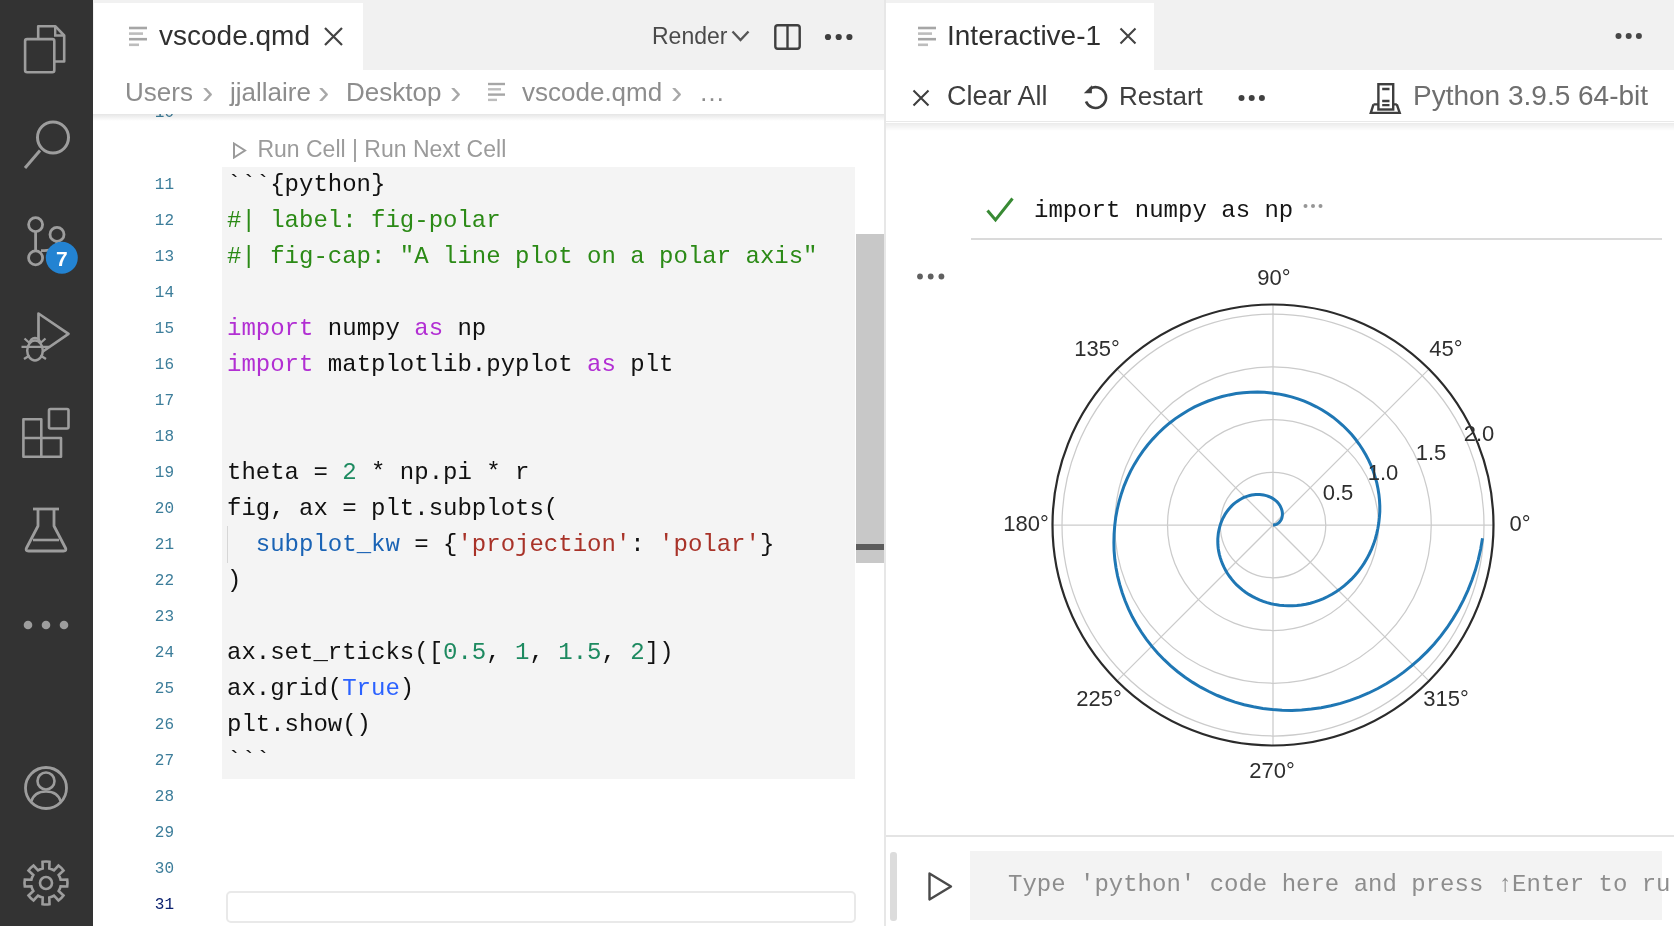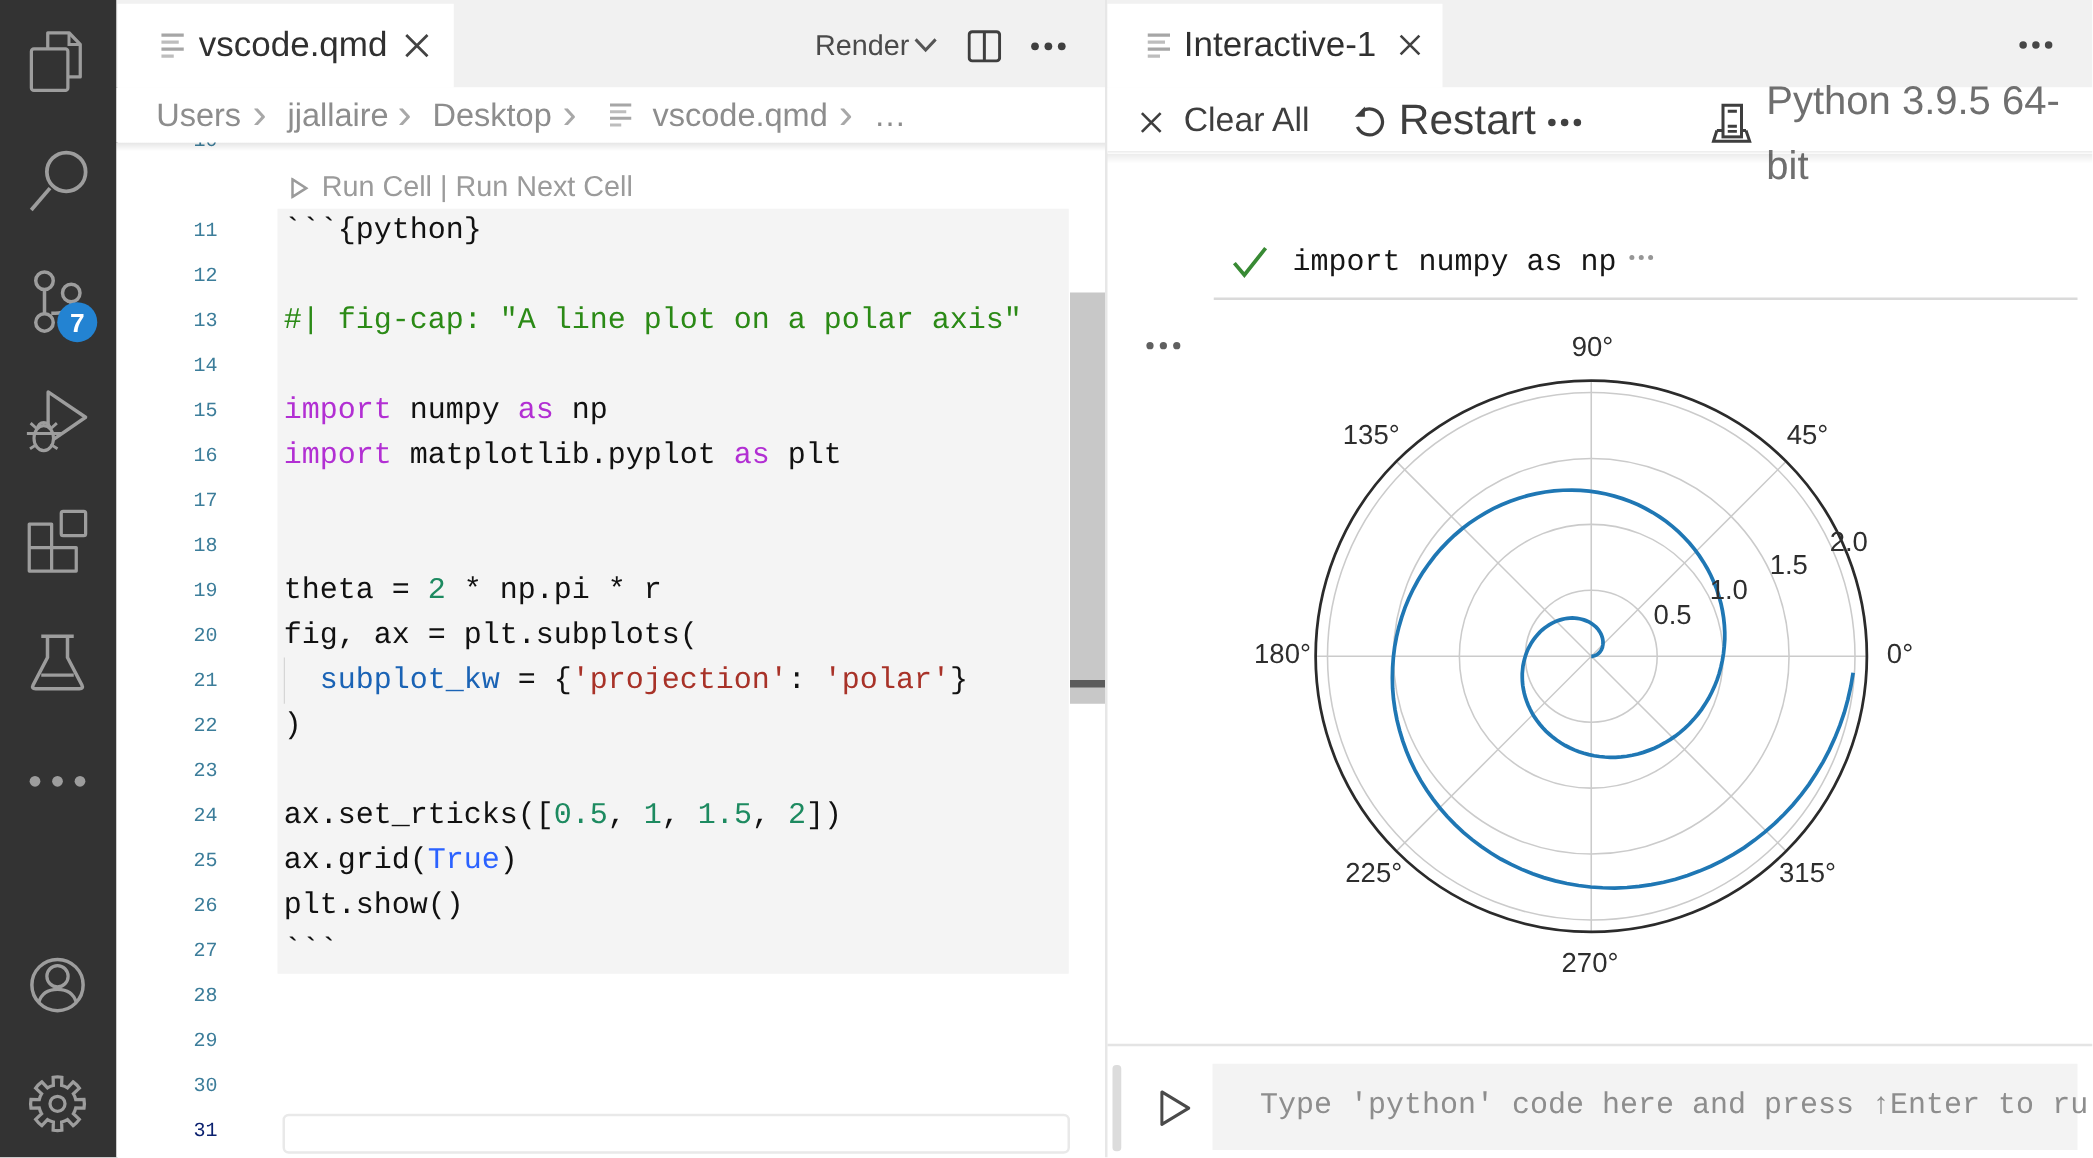--- a/index.html
+++ b/index.html
@@ -136,20 +136,21 @@
     <div class="lnum" style="top:-19px">10</div>
     <div class="abs" style="left:139px;top:17px;height:36px;line-height:36px;font-size:23px;color:#9b9b9b;">
       <svg style="vertical-align:-2px" width="15" height="17" viewBox="0 0 15 17" fill="none">
           <path d="M2 1.5 L13 8.5 L2 15.5 Z" stroke="#9b9b9b" stroke-width="2"></path>
         </svg>
       <span style="margin-left:4px;">Run Cell | Run Next Cell</span>
     </div>
     <div class="lnum" style="top:53px">11</div>
       <div class="cline" style="top:53px">```{python}</div>
     <div class="lnum" style="top:89px">12</div>
+      <div class="cline" style="top:89px"><span class="cm">#| label: fig-polar</span></div>
     <div class="lnum" style="top:125px">13</div>
       <div class="cline" style="top:125px"><span class="cm">#| fig-cap: "A line plot on a polar axis"</span></div>
     <div class="lnum" style="top:161px">14</div>
     <div class="lnum" style="top:197px">15</div>
       <div class="cline" style="top:197px"><span class="kw">import</span> numpy <span class="kw">as</span> np</div>
     <div class="lnum" style="top:233px">16</div>
       <div class="cline" style="top:233px"><span class="kw">import</span> matplotlib.pyplot <span class="kw">as</span> plt</div>
     <div class="lnum" style="top:269px">17</div>
     <div class="lnum" style="top:305px">18</div>
     <div class="lnum" style="top:341px">19</div>
@@ -201,32 +202,32 @@
   </svg>
   <div id="rtoolbar" class="abs"></div>
   <svg class="abs" style="left:912px;top:89px" width="18" height="18" viewBox="0 0 18 18">
     <path d="M1.5 1.5 L16.5 16.5 M16.5 1.5 L1.5 16.5" stroke="#3e3e3e" stroke-width="2.1"></path>
   </svg>
   <div class="abs" style="left:947px;top:70px;height:52px;line-height:52px;font-size:27px;color:#3e3e3e;">Clear All</div>
   <svg class="abs" style="left:1083px;top:85px" width="25" height="25" viewBox="0 0 25 25" fill="none">
     <path d="M7.0 3.8 A10.4 10.4 0 1 1 3.0 16.5" stroke="#3e3e3e" stroke-width="2.6"></path>
     <path d="M8.9 0.2 L8.9 8.3 L0.8 8.3 Z" fill="#3e3e3e"></path>
   </svg>
-  <div class="abs" style="left:1119px;top:70px;height:52px;line-height:52px;font-size:34px;color:#3e3e3e;">Restart</div>
+  <div class="abs" style="left:1119px;top:70px;height:52px;line-height:52px;font-size:26px;color:#3e3e3e;">Restart</div>
   <svg class="abs" style="left:1238px;top:94px" width="28" height="8" viewBox="0 0 28 8">
     <circle cx="3.5" cy="4" r="3" fill="#414141"></circle>
       <circle cx="13.7" cy="4" r="3" fill="#414141"></circle>
       <circle cx="23.9" cy="4" r="3" fill="#414141"></circle>
   </svg>
   <svg class="abs" style="left:1368px;top:80px" width="36" height="36" viewBox="0 0 36 36" fill="none">
     <rect x="10.4" y="4.2" width="14.8" height="25.3" stroke="#3e3e3e" stroke-width="2.4"></rect>
     <path d="M14.2 9 H21.5 M14.2 21 H21.5 M14.2 25.1 H21.5" stroke="#3e3e3e" stroke-width="2.3"></path>
     <path d="M5.5 24.4 L10.4 24.4 M25.2 24.4 L28.8 24.4 M5.5 24.4 L2.8 32.9 L31.7 32.9 L28.8 24.4" stroke="#3e3e3e" stroke-width="2.4"></path>
   </svg>
-  <div class="abs" style="left:1413px;top:54px;height:52px;line-height:52px;font-size:32px;color:#6f6f6f;">Python 3.9.5 64-bit</div>
+  <div class="abs" style="left:1413px;top:70px;height:52px;line-height:52px;font-size:28px;color:#6f6f6f;">Python 3.9.5 64-bit</div>
   <div id="shadow-r" class="abs"></div>
 
   <svg class="abs" style="left:985px;top:196px" width="30" height="28" viewBox="0 0 30 28" fill="none">
     <path d="M2.5 14.5 L10.5 24 L27.5 2.5" stroke="#388a34" stroke-width="3"></path>
   </svg>
   <div class="abs mono" style="left:1034px;top:193px;height:36px;line-height:36px;font-size:24px;color:#161616;">import numpy as np</div>
   <svg class="abs" style="left:1303px;top:203px" width="20" height="6" viewBox="0 0 20 6">
     <circle cx="2.5" cy="3" r="2" fill="#969696"></circle>
       <circle cx="10" cy="3" r="2" fill="#969696"></circle>
       <circle cx="17.5" cy="3" r="2" fill="#969696"></circle>

